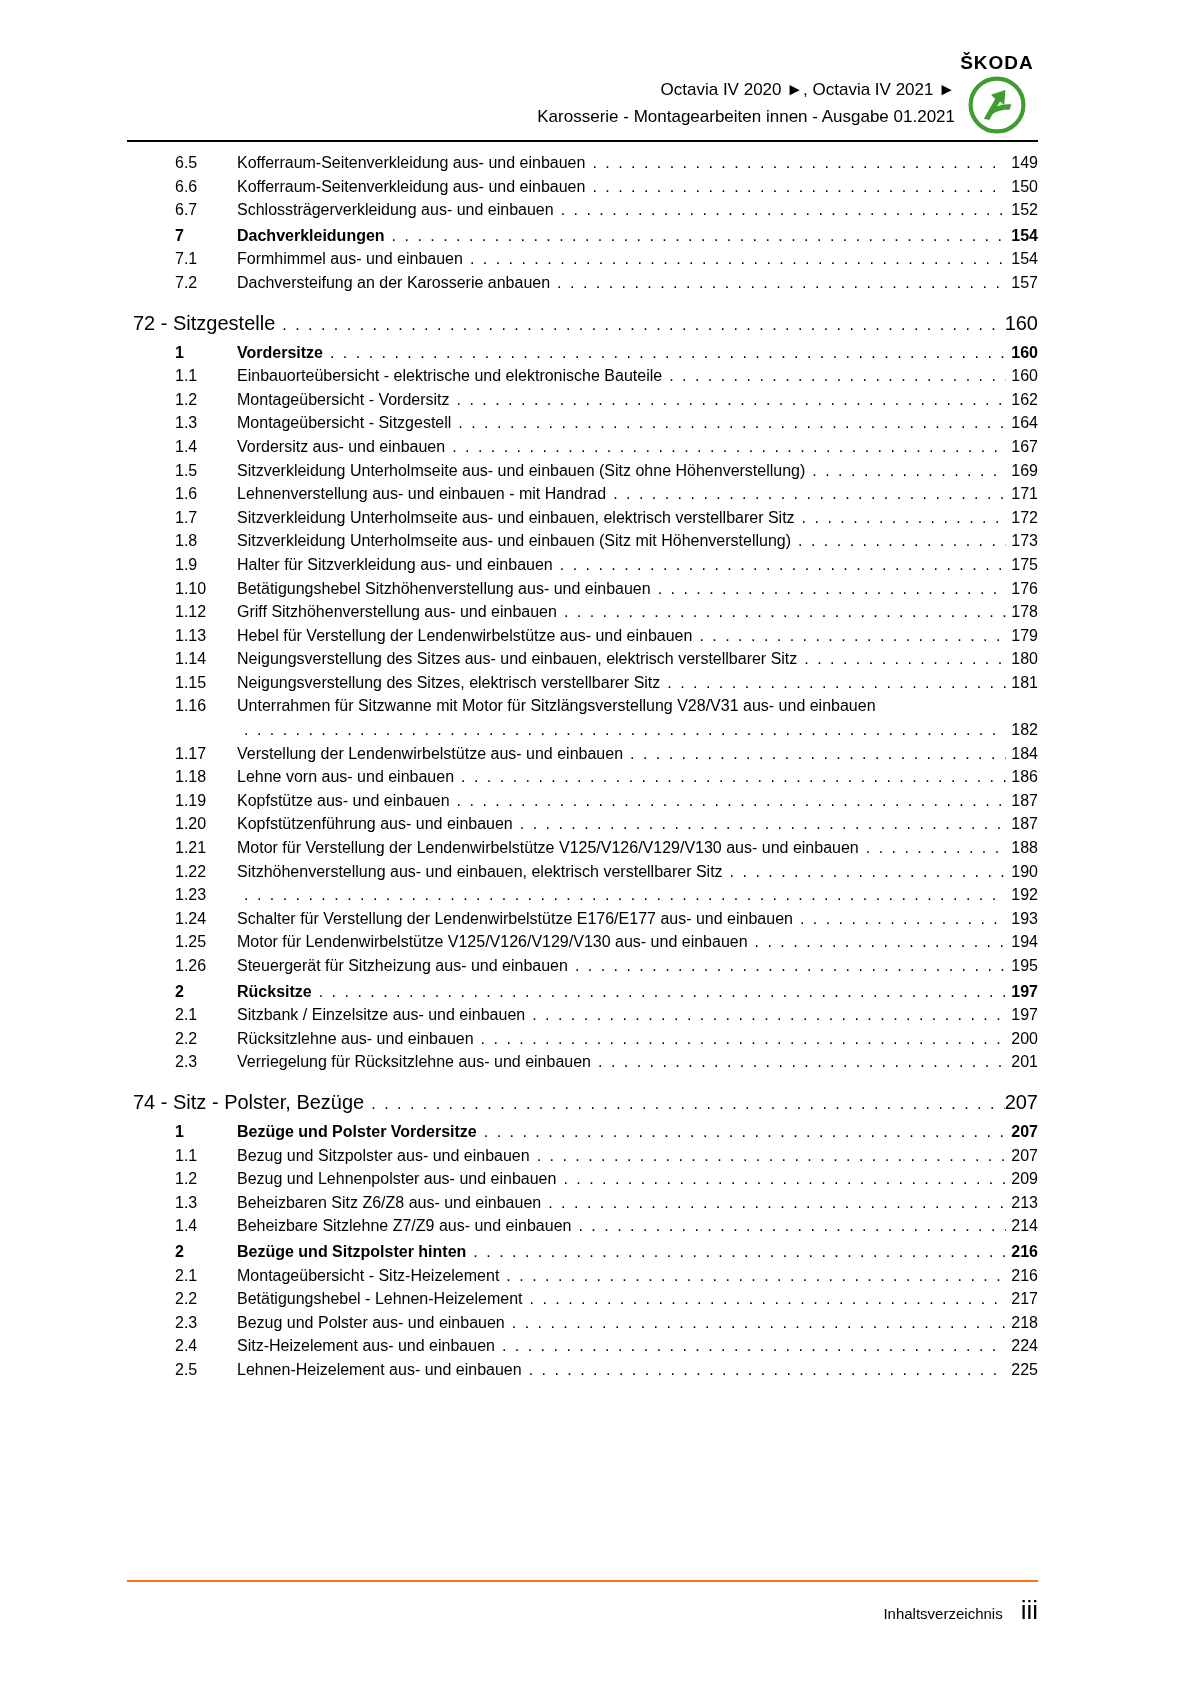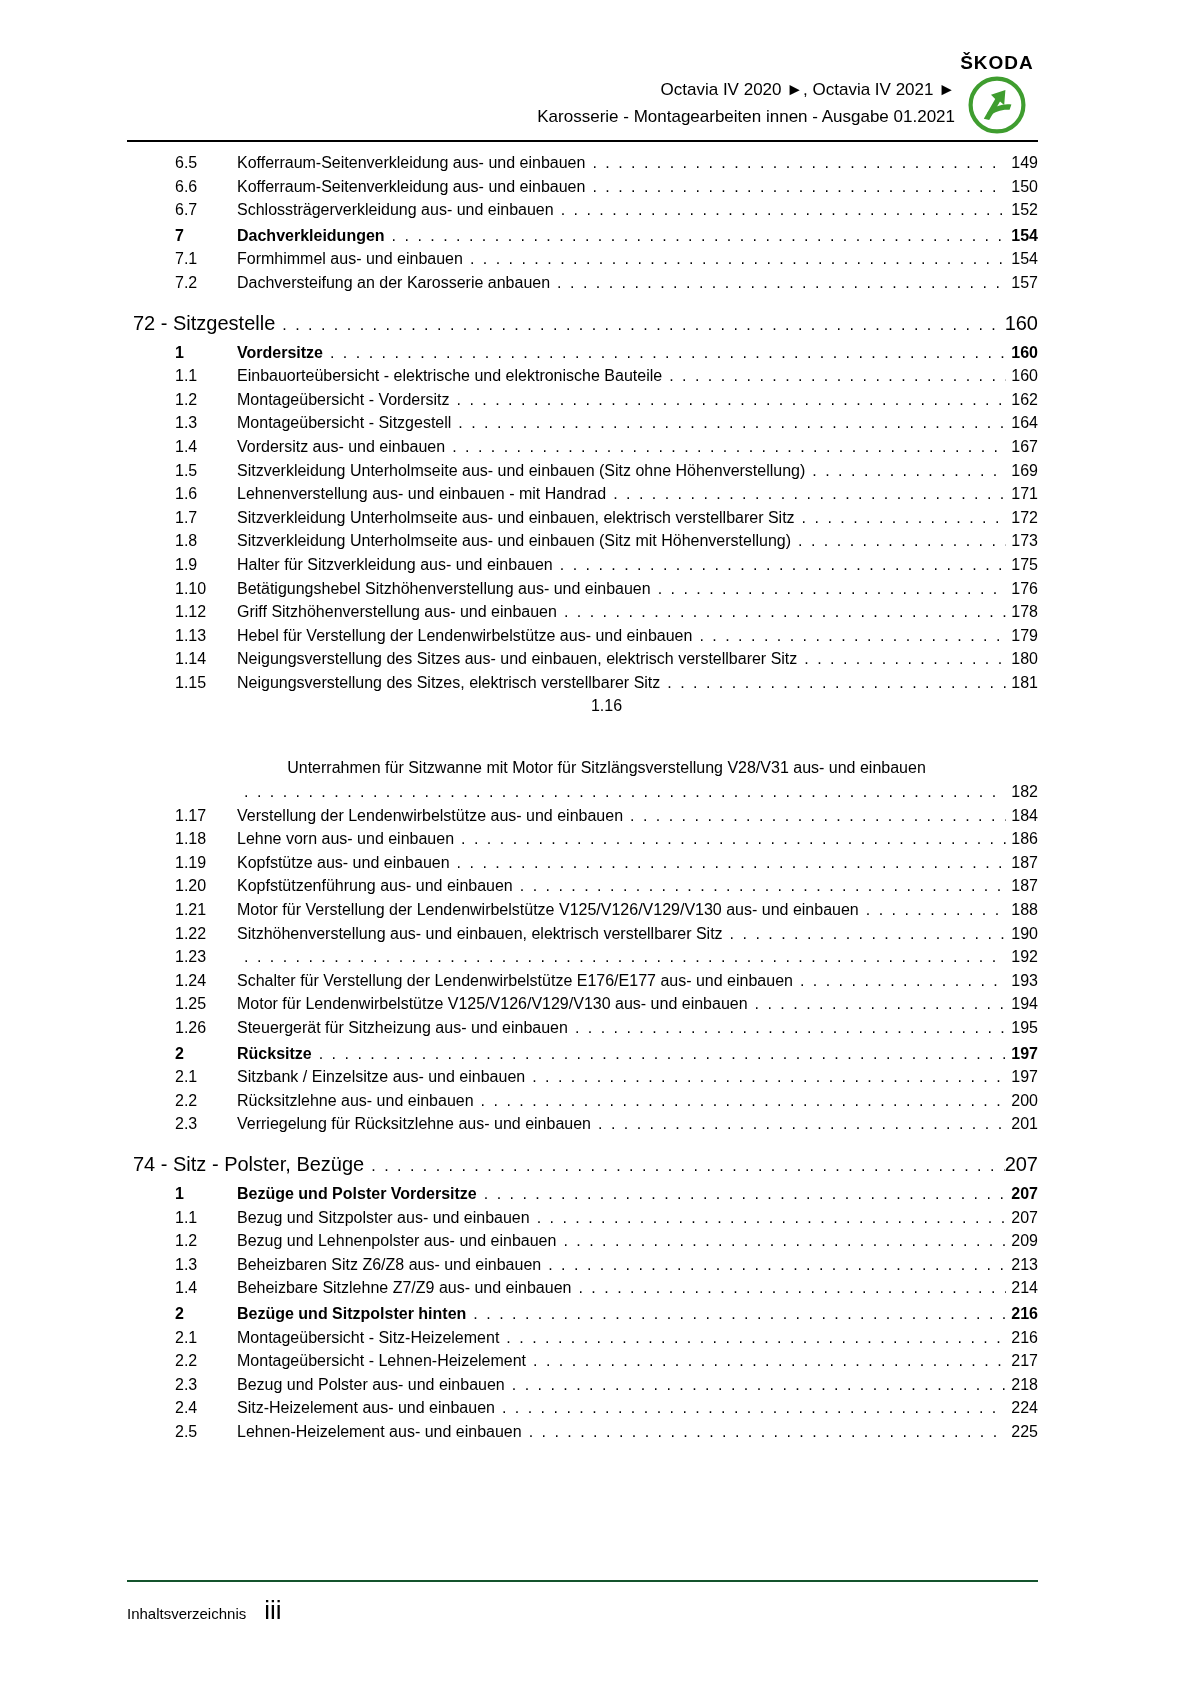--- a/index.html
+++ b/index.html
@@ -48,28 +48,28 @@
   .pg { flex:0 0 auto; min-width:32px; text-align:right; }
 
   .toc-row.section { font-weight:bold; margin-top:2px; }
   .toc-row.chapter {
     font-weight:normal; font-size:20px; line-height:26px;
     margin-left:6px; margin-top:15px; margin-bottom:3px;
   }
   .toc-row.chapter .leader { font-size:16px; }
 
   .toc-row.wrap { display:block; }
-  .toc-row.wrap .wline1 { display:flex; align-items:center; line-height:23.6px;flex-direction:column; }
+  .toc-row.wrap .wline1 { display:flex; align-items:flex-start; line-height:23.6px; }
   .toc-row.wrap .wline1 .title { flex:1 1 auto; white-space:normal; }
   .toc-row.wrap .wline2 { display:flex; align-items:baseline; line-height:23.6px; margin-left:62px; }
 
   
   .footer {
     position:absolute; top:1580px; left:127px; width:911px;
-    border-top:2px solid #14532d; padding-top:13px; text-align:left;
+    border-top:2px solid #f97316; padding-top:13px; text-align:right;
   }
   .footer-label { font-size:15px; margin-right:18px; }
   .footer-page { font-size:26px; }
 </style>
 </head>
 <body>
 
 <div class="header-text">
   <div>Octavia IV 2020 ►, Octavia IV 2021 ►</div>
   <div>Karosserie - Montagearbeiten innen - Ausgabe 01.2021</div>
@@ -353,21 +353,21 @@
       <span class="pg">216</span>
     </div>
     <div class="toc-row item">
       <span class="num">2.1</span>
       <span class="title">Montageübersicht - Sitz-Heizelement</span>
       <span class="leader"></span>
       <span class="pg">216</span>
     </div>
     <div class="toc-row item">
       <span class="num">2.2</span>
-      <span class="title">Montageübersicht - Lehnen-Heizelement</span>
+      <span class="title">Betätigungshebel - Lehnen-Heizelement</span>
       <span class="leader"></span>
       <span class="pg">217</span>
     </div>
     <div class="toc-row item">
       <span class="num">2.3</span>
       <span class="title">Bezug und Polster aus- und einbauen</span>
       <span class="leader"></span>
       <span class="pg">218</span>
     </div>
     <div class="toc-row item">

